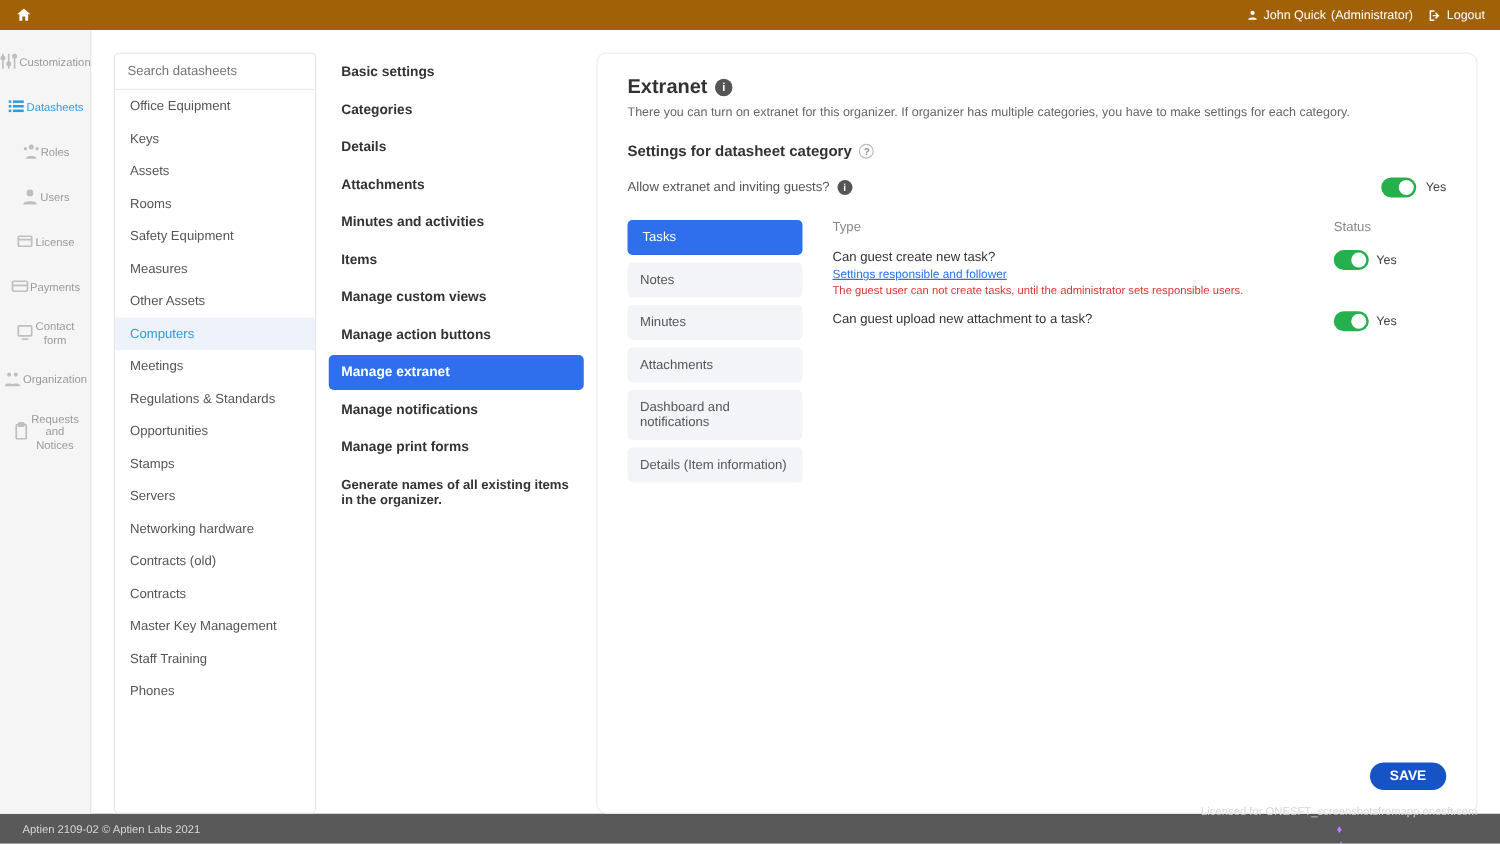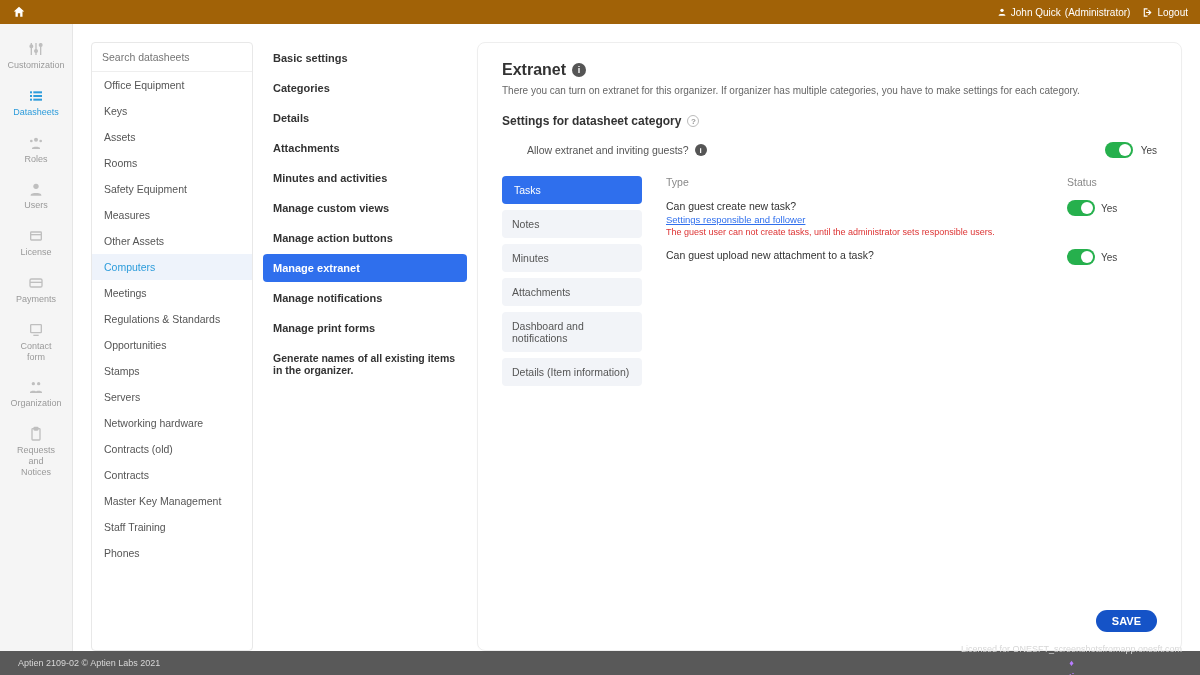--- a/index.html
+++ b/index.html
@@ -8,21 +8,21 @@
 .topbar { height: 24px; background: #a16207; display: flex; align-items: center; padding: 0 12px; color: #fff; }
 .topbar .home { margin-right: auto; }
 .topbar .user-block { display: flex; align-items: center; gap: 12px; font-size: 10px; }
 .topbar .user-block .user { display:flex; align-items:center; gap:4px;}
 .topbar .user-block .logout { display:flex; align-items:center; gap:4px; cursor:pointer;}
 .icon { display:inline-flex; align-items:center; justify-content:center; }
 
 .layout { display:flex; height: calc(675px - 24px - 24px); }
 
 .leftnav { width: 73px; background:#f5f5f5; border-right:1px solid #e6e6e6; display:flex; flex-direction:column; align-items:center; padding-top:10px; gap:4px; }
-.leftnav .nav-item { display:flex; flex-direction:column; align-items:center; justify-content:center; font-size:9px; color:#9a9a9a; padding:6px 20px; width:100%; text-align:center; cursor:pointer; line-height:1.2;}
+.leftnav .nav-item { display:flex; flex-direction:row; align-items:center; justify-content:center; font-size:9px; color:#9a9a9a; padding:6px 20px; width:100%; text-align:center; cursor:pointer; line-height:1.2;}
 .leftnav .nav-item.active { color:#2d9cdb; }
 .leftnav .nav-item .nav-icon { width:18px; height:18px; margin-bottom:2px; display:flex; align-items:center; justify-content:center;}
 .leftnav .nav-item .nav-label { max-width:60px; }
 
 .main { flex:1; display:flex; padding:18px 18px 0 18px; gap:0; }
 
 .col-datasheets { width:162px; background:#fff; border:1px solid #e8e8e8; border-radius:4px; display:flex; flex-direction:column; }
 .col-datasheets .search { border:none; border-bottom:1px solid #eee; padding:8px 10px; font-size:10.5px; color:#aaa; outline:none; background:transparent; }
 .col-datasheets .ds-list { flex:1; overflow-y:auto; }
 .col-datasheets .ds-item { padding:7px 12px; font-size:10.5px; color:#555; cursor:pointer; }
@@ -37,21 +37,21 @@
 .content-panel h2 { font-size:16px; font-weight:700; display:flex; align-items:center; gap:6px; }
 .info-badge { width:14px; height:14px; border-radius:50%; background:#555; color:#fff; font-size:9px; display:inline-flex; align-items:center; justify-content:center; font-weight:700;}
 .content-panel .desc { font-size:10px; color:#666; margin-top:6px; }
 .content-panel h3 { font-size:12px; font-weight:600; margin-top:18px; display:flex; align-items:center; gap:6px;}
 .q-badge { width:12px; height:12px; border-radius:50%; border:1px solid #bbb; color:#999; font-size:8px; display:inline-flex; align-items:center; justify-content:center;}
 
 .segmented { display:flex; gap:6px; margin-top:10px; }
 .segmented .seg { border:1px solid #ddd; border-radius:16px; padding:5px 16px; font-size:10.5px; cursor:pointer; background:#fff;}
 .segmented .seg.active { background:#f7c948; border-color:#f7c948; color:#222; font-weight:500;}
 
-.switch-row { display:flex; align-items:center; margin-top:14px; font-size:10.5px; gap:8px;margin-left:25px; }
+.switch-row { display:flex; align-items:center; margin-top:14px; font-size:10.5px; gap:8px; }
 .switch-row .label { color:#555; display:flex; align-items:center; gap:6px;}
 .switch-row .spacer { flex:1; }
 .toggle { width:28px; height:16px; border-radius:10px; background:#26b04d; position:relative; cursor:pointer;}
 .toggle::after { content:""; width:12px; height:12px; background:#fff; border-radius:50%; position:absolute; top:2px; right:2px;}
 .toggle + .tval { font-size:10px; color:#444;}
 
 .two-col { display:flex; gap:24px; margin-top:18px;}
 .tabs-col { width:140px; display:flex; flex-direction:column; gap:6px;}
 .tabs-col .vtab { background:#f2f4f8; border-radius:4px; padding:8px 10px; font-size:10.5px; color:#555; cursor:pointer;}
 .tabs-col .vtab.active { background:#2f6fed; color:#fff;padding-left:12px; }
@@ -234,20 +234,21 @@
           <div class="ds-item">Phones</div>
         </div>
     </div>
 
     <div class="col-settings" id="settings-col">
         <div class="set-item">Basic settings</div>
         <div class="set-item">Categories</div>
         <div class="set-item">Details</div>
         <div class="set-item">Attachments</div>
         <div class="set-item">Minutes and activities</div>
+        <div class="set-item">Items</div>
         <div class="set-item">Manage custom views</div>
         <div class="set-item">Manage action buttons</div>
         <div class="set-item active">Manage extranet</div>
         <div class="set-item">Manage notifications</div>
         <div class="set-item">Manage print forms</div>
         <div class="set-item last-generate">Generate names of all existing items in the organizer.</div>
       </div>
 
     <div class="content-panel">
       <h2>

